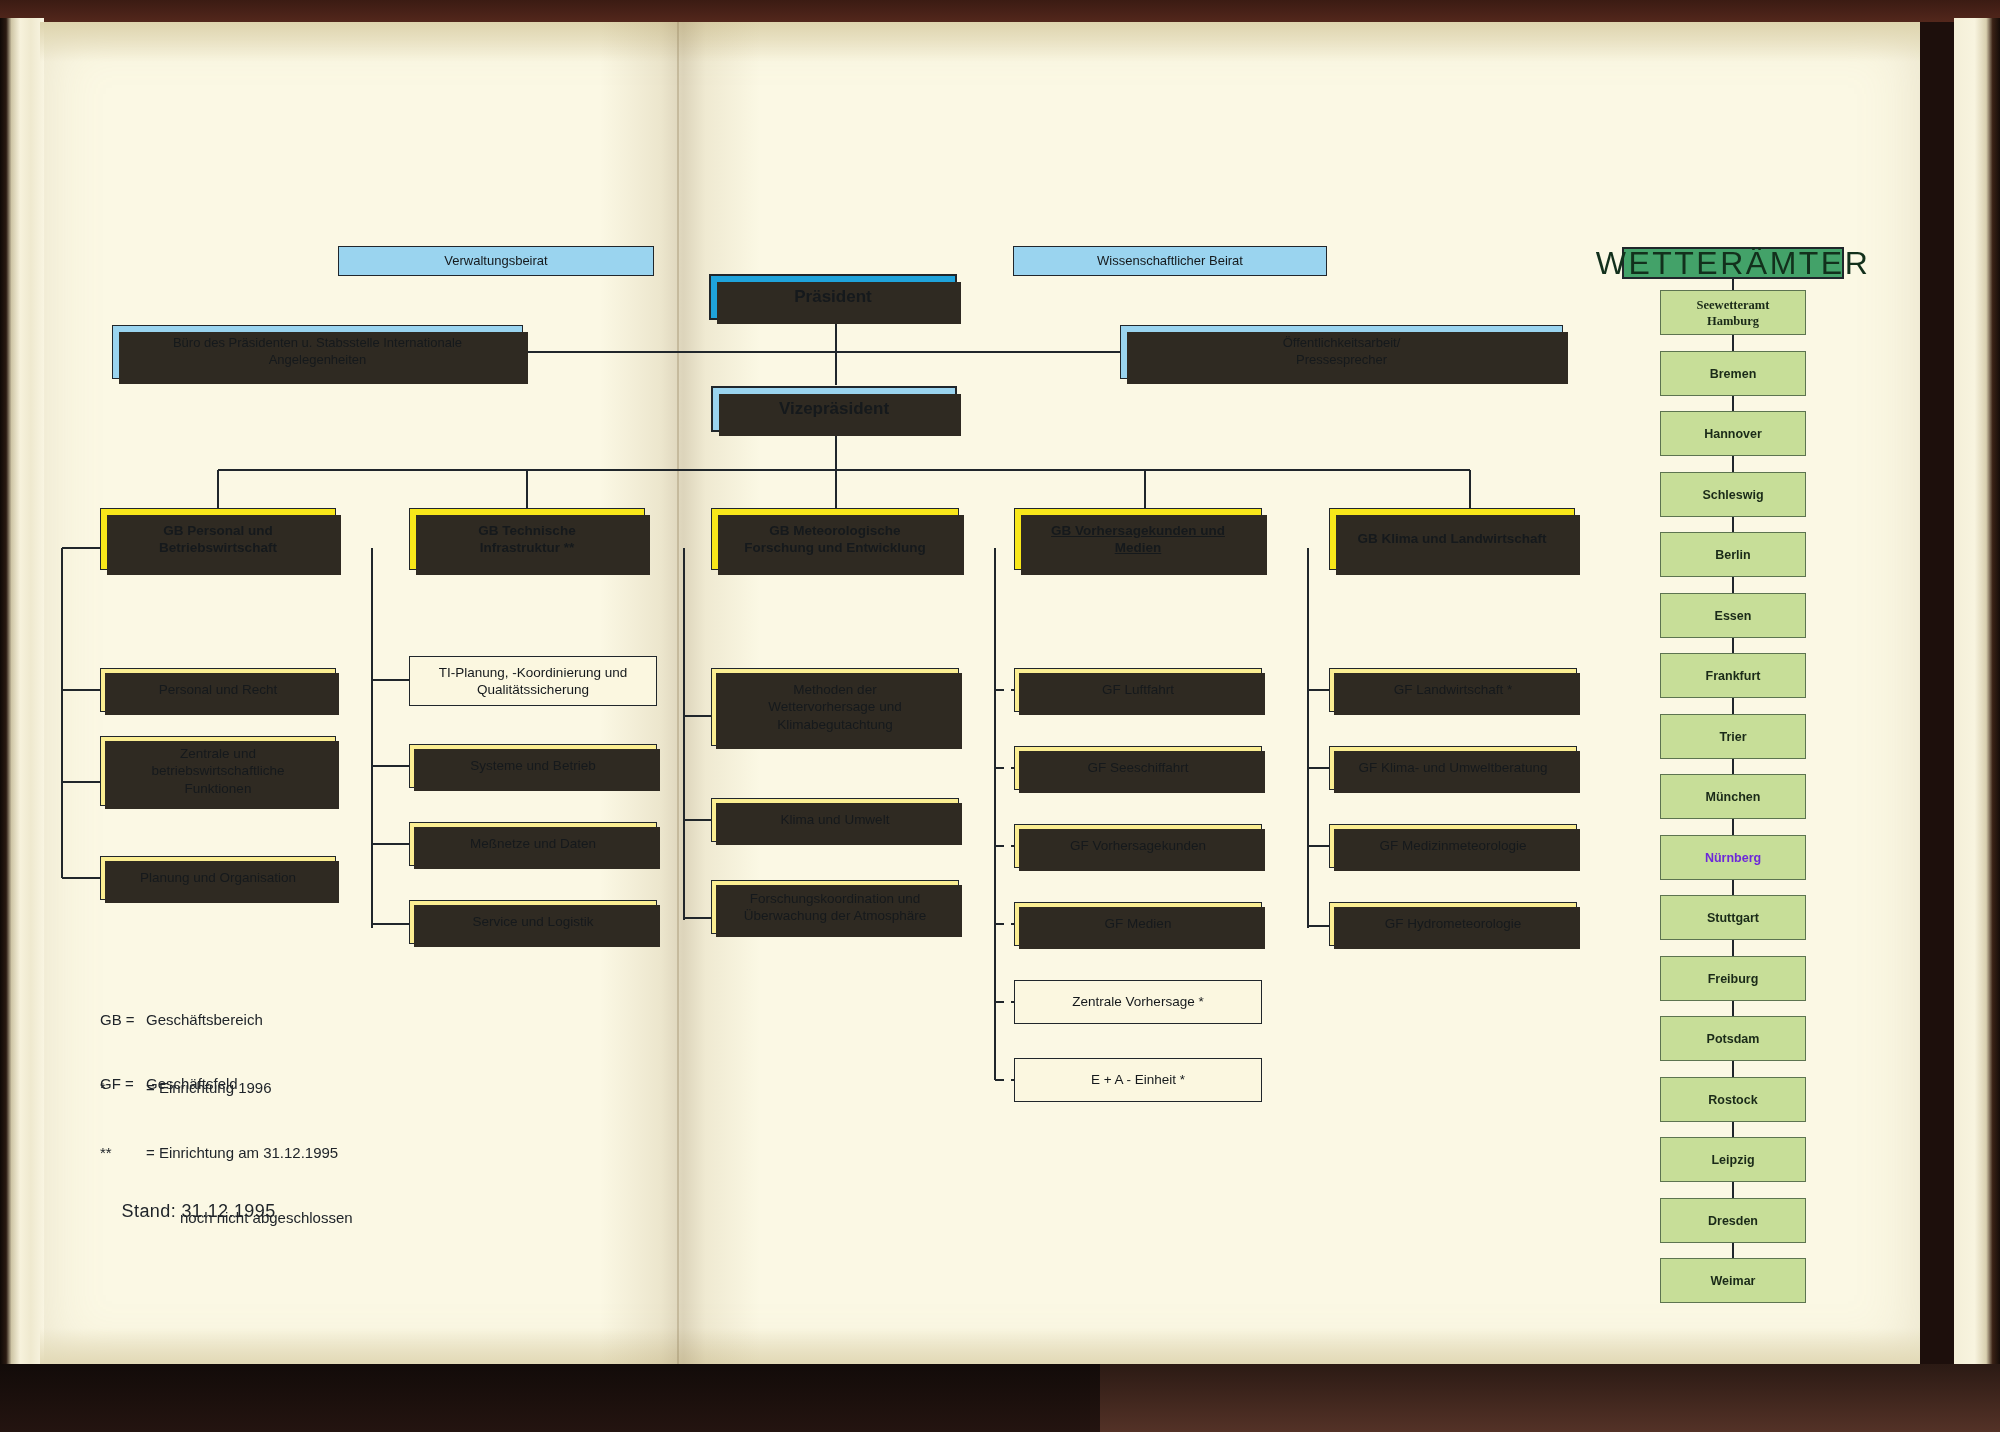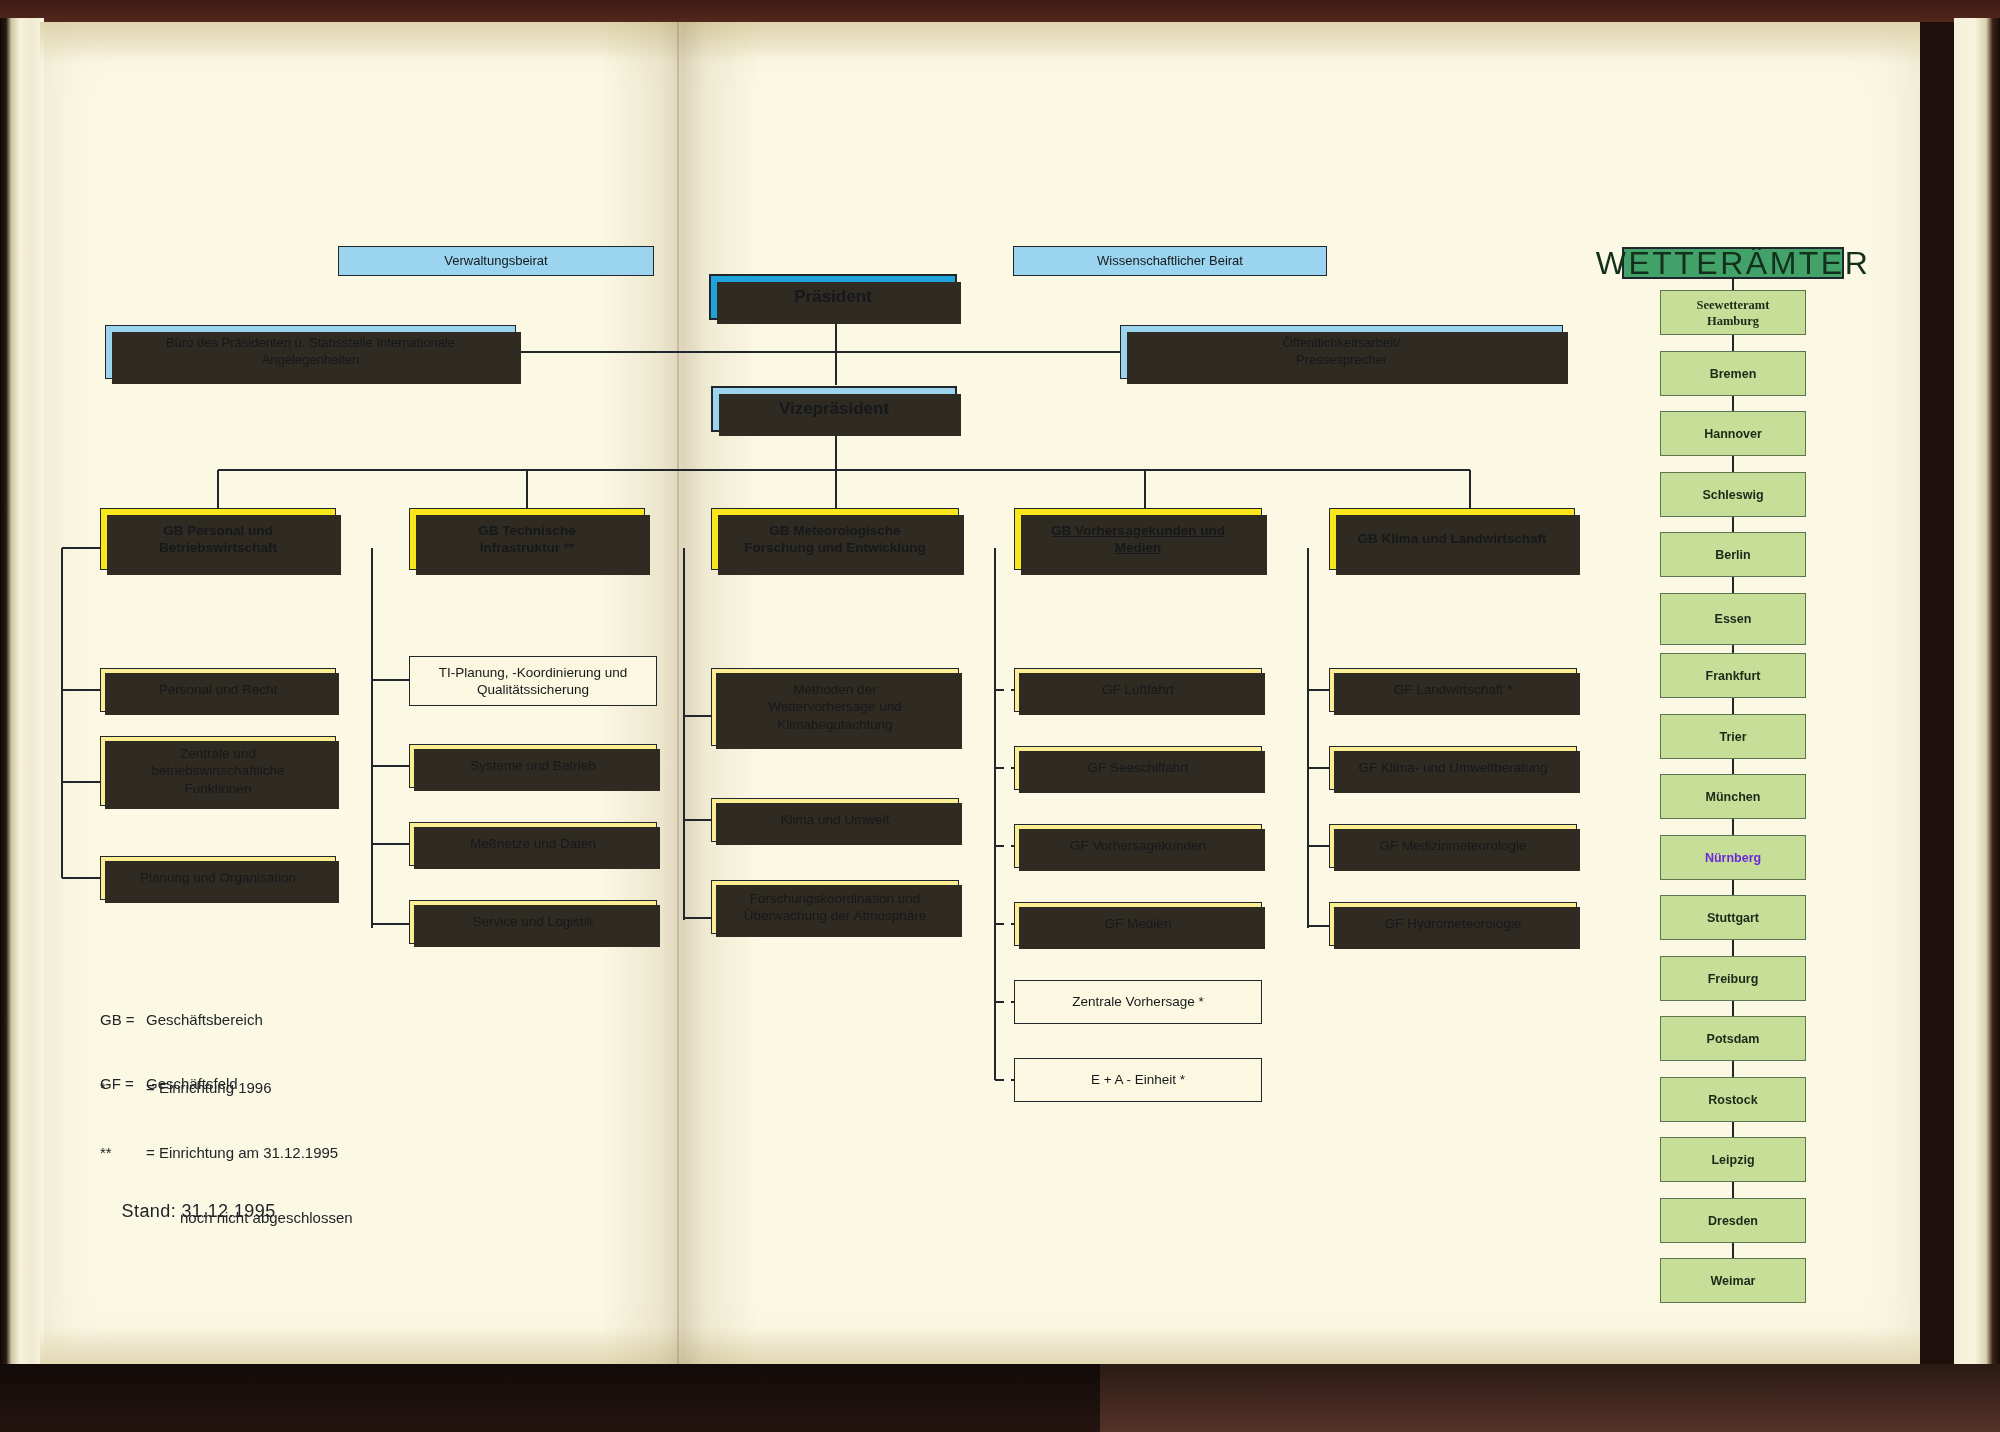--- a/index.html
+++ b/index.html
@@ -150,21 +150,21 @@
   </div>
 
   <div class="box f-blue t15" style="left:1013px;top:246px;width:314px;height:30px;">
     <span>Wissenschaftlicher Beirat</span>
   </div>
 
   <div class="box f-pres sh bold t17" style="left:709px;top:274px;width:248px;height:46px;border-width:2px;">
     <span>Präsident</span>
   </div>
 
-  <div class="box f-blue sh t15" style="left:105px;top:325px;width:411px;height:54px;white-space:pre-line;justify-content:center;">
+  <div class="box f-blue sh t15" style="left:112px;top:325px;width:411px;height:54px;white-space:pre-line;justify-content:center;">
     <span>Büro des Präsidenten u. Stabsstelle Internationale
 Angelegenheiten</span>
   </div>
 
   <div class="box f-blue sh t15" style="left:1120px;top:325px;width:443px;height:54px;white-space:pre-line;">
     <span>Öffentlichkeitsarbeit/
 Pressesprecher</span>
   </div>
 
   <div class="box f-blue sh bold t17" style="left:711px;top:386px;width:246px;height:46px;border-width:2px;">
@@ -265,21 +265,21 @@
   <div class="box f-green-hd t26" style="left:1622px;top:247px;width:222px;height:32px;border-width:2.5px;color:#12301c;">
     <span>WETTERÄMTER</span>
   </div>
   <div id="wo-list">
       <div class="box f-green t12 bold" style="left: 1660px; top: 290px; width: 146px; height: 45px; white-space: pre-line; color: rgb(26, 42, 24); border-color: rgb(93, 116, 80); font-family: Liberation Serif, serif;"><span>Seewetteramt
 Hamburg</span></div>
       <div class="box f-green t12 bold" style="left: 1660px; top: 351px; width: 146px; height: 45px; white-space: pre-line; color: rgb(26, 42, 24); border-color: rgb(93, 116, 80);"><span>Bremen</span></div>
       <div class="box f-green t12 bold" style="left: 1660px; top: 411px; width: 146px; height: 45px; white-space: pre-line; color: rgb(26, 42, 24); border-color: rgb(93, 116, 80);"><span>Hannover</span></div>
       <div class="box f-green t12 bold" style="left: 1660px; top: 472px; width: 146px; height: 45px; white-space: pre-line; color: rgb(26, 42, 24); border-color: rgb(93, 116, 80);"><span>Schleswig</span></div>
       <div class="box f-green t12 bold" style="left: 1660px; top: 532px; width: 146px; height: 45px; white-space: pre-line; color: rgb(26, 42, 24); border-color: rgb(93, 116, 80);"><span>Berlin</span></div>
-      <div class="box f-green t12 bold" style="left: 1660px; top: 593px; width: 146px; height: 52px; white-space: pre-line; color: rgb(26, 42, 24); border-color: rgb(93, 116, 80);"><span>Essen</span></div>
+      <div class="box f-green t12 bold" style="left: 1660px; top: 593px; width: 146px; height: 45px; white-space: pre-line; color: rgb(26, 42, 24); border-color: rgb(93, 116, 80);"><span>Essen</span></div>
       <div class="box f-green t12 bold" style="left: 1660px; top: 653px; width: 146px; height: 45px; white-space: pre-line; color: rgb(26, 42, 24); border-color: rgb(93, 116, 80);"><span>Frankfurt</span></div>
       <div class="box f-green t12 bold" style="left: 1660px; top: 714px; width: 146px; height: 45px; white-space: pre-line; color: rgb(26, 42, 24); border-color: rgb(93, 116, 80);"><span>Trier</span></div>
       <div class="box f-green t12 bold" style="left: 1660px; top: 774px; width: 146px; height: 45px; white-space: pre-line; color: rgb(26, 42, 24); border-color: rgb(93, 116, 80);"><span>München</span></div>
       <div class="box f-green t12 bold" style="left: 1660px; top: 835px; width: 146px; height: 45px; white-space: pre-line; color: #6d28d9; border-color: rgb(93, 116, 80);"><span>Nürnberg</span></div>
       <div class="box f-green t12 bold" style="left: 1660px; top: 895px; width: 146px; height: 45px; white-space: pre-line; color: rgb(26, 42, 24); border-color: rgb(93, 116, 80);"><span>Stuttgart</span></div>
       <div class="box f-green t12 bold" style="left: 1660px; top: 956px; width: 146px; height: 45px; white-space: pre-line; color: rgb(26, 42, 24); border-color: rgb(93, 116, 80);"><span>Freiburg</span></div>
       <div class="box f-green t12 bold" style="left: 1660px; top: 1016px; width: 146px; height: 45px; white-space: pre-line; color: rgb(26, 42, 24); border-color: rgb(93, 116, 80);"><span>Potsdam</span></div>
       <div class="box f-green t12 bold" style="left: 1660px; top: 1077px; width: 146px; height: 45px; white-space: pre-line; color: rgb(26, 42, 24); border-color: rgb(93, 116, 80);"><span>Rostock</span></div>
       <div class="box f-green t12 bold" style="left: 1660px; top: 1137px; width: 146px; height: 45px; white-space: pre-line; color: rgb(26, 42, 24); border-color: rgb(93, 116, 80);"><span>Leipzig</span></div>
       <div class="box f-green t12 bold" style="left: 1660px; top: 1198px; width: 146px; height: 45px; white-space: pre-line; color: rgb(26, 42, 24); border-color: rgb(93, 116, 80);"><span>Dresden</span></div>

